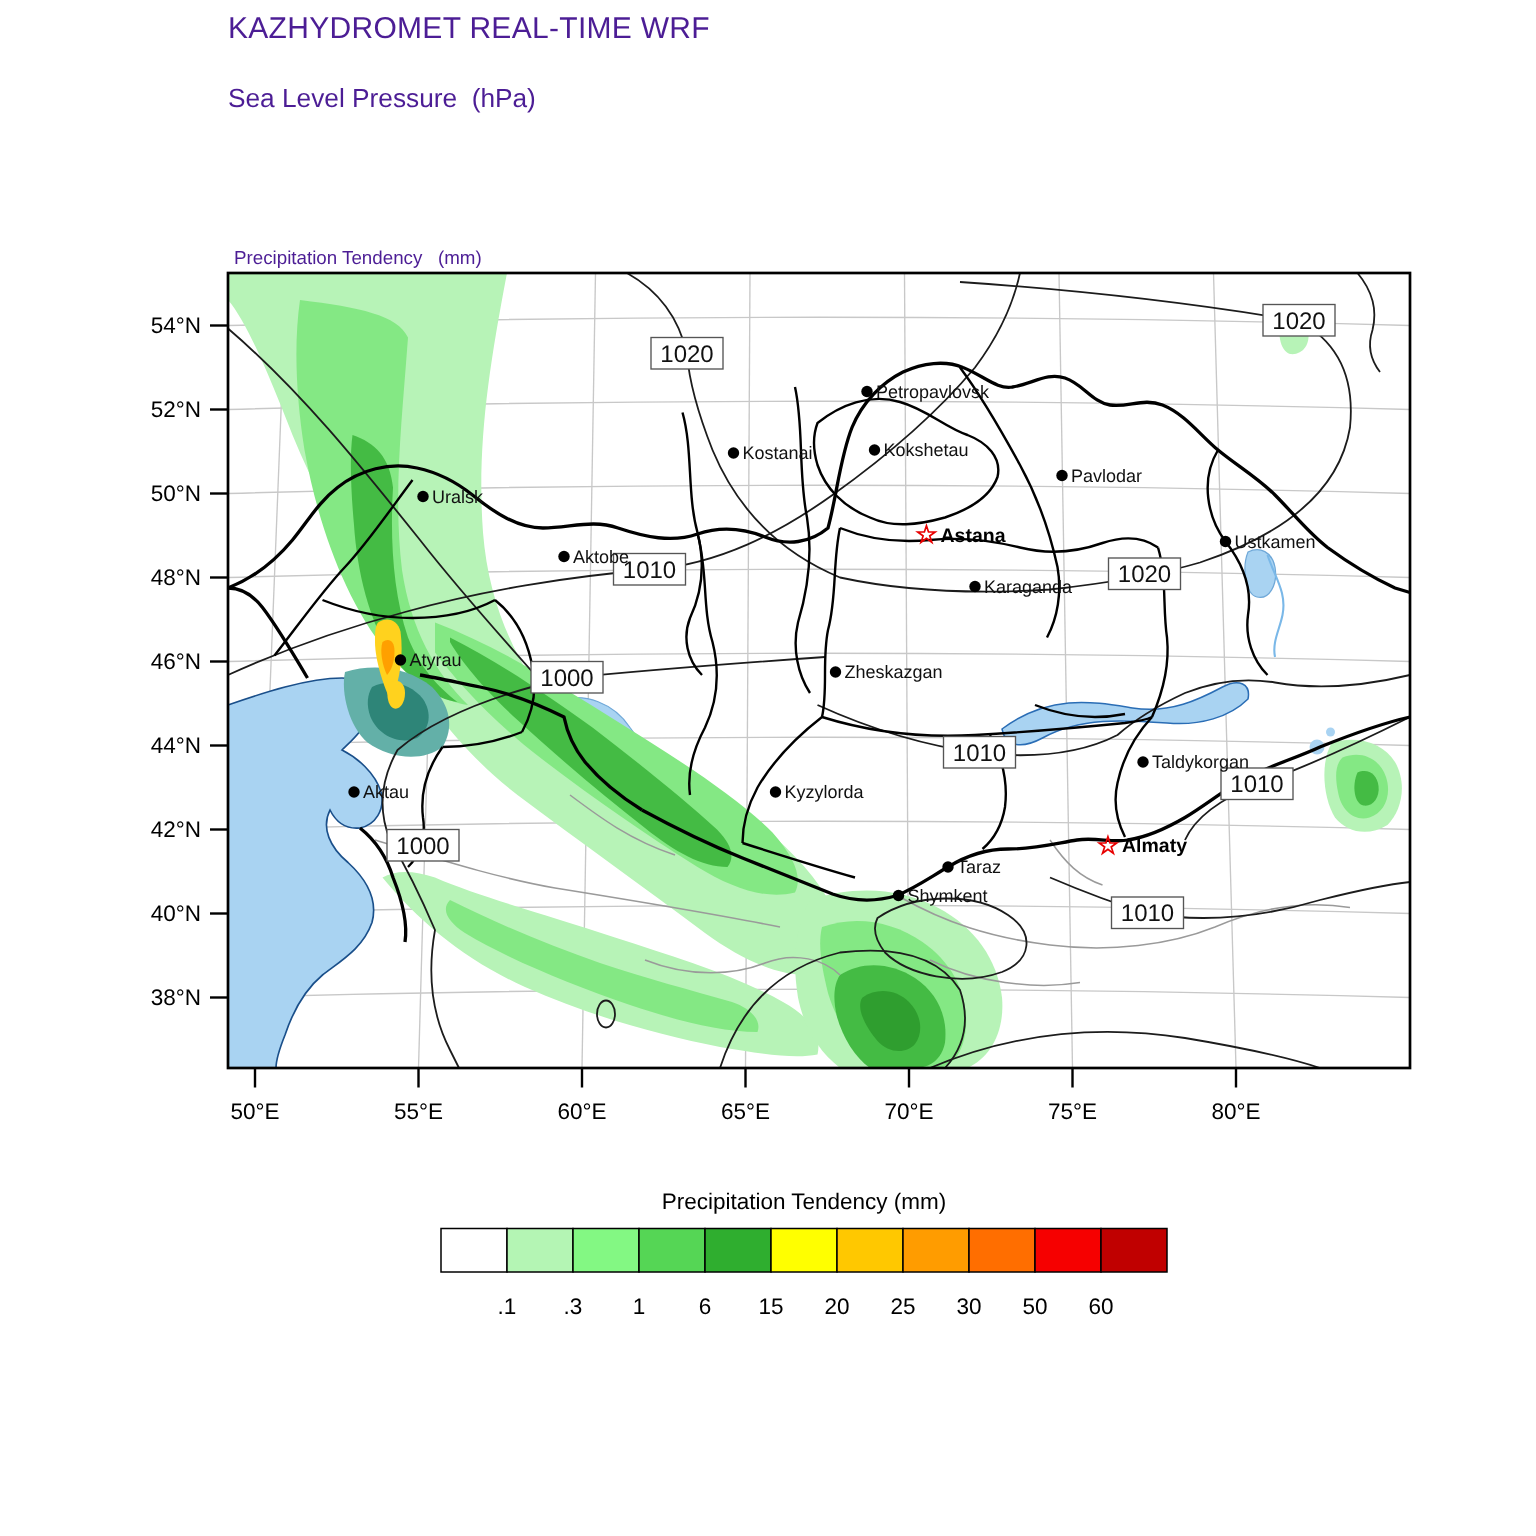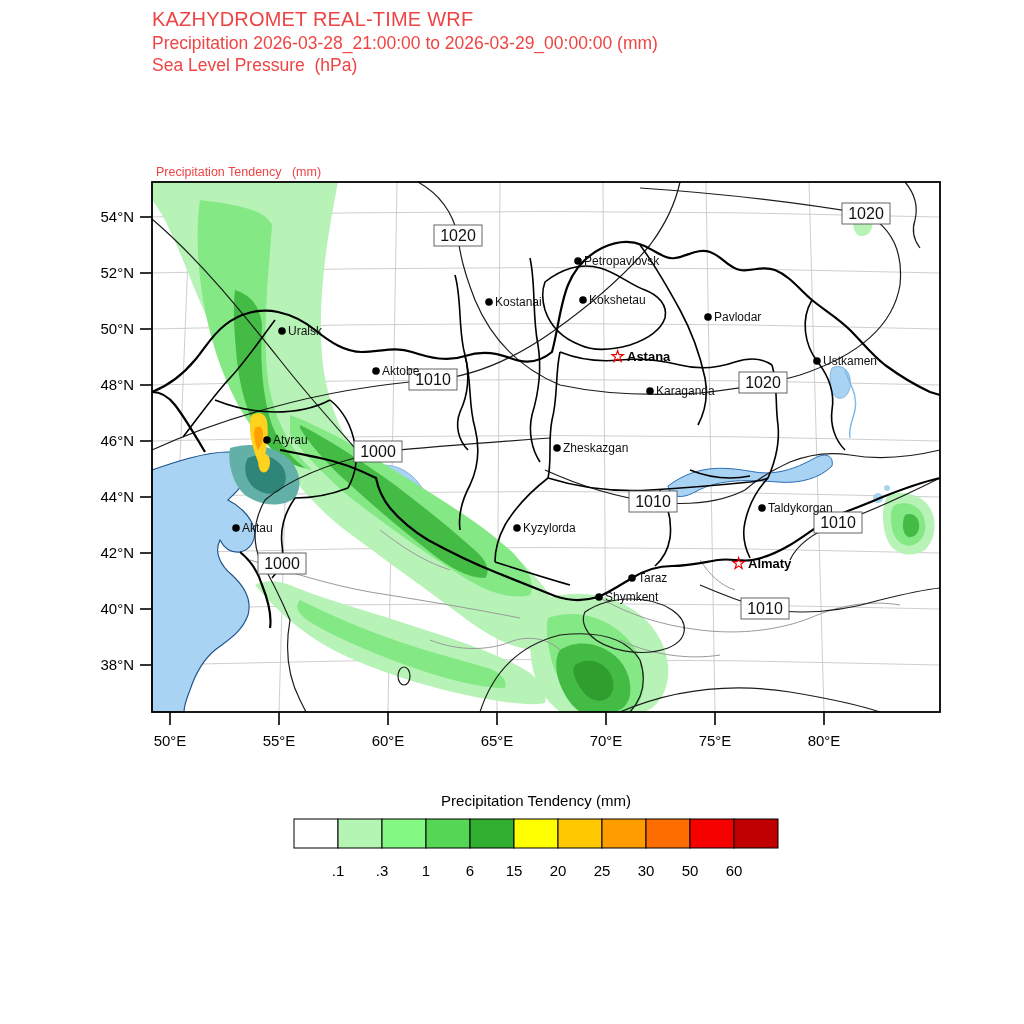--- a/index.html
+++ b/index.html
@@ -1,38 +1,37 @@
 <!DOCTYPE html>
 <html><head>
 <meta charset="utf-8">
 <style>
   html,body{margin:0;padding:0;background:#ffffff;}
   #page{position:relative;width:1024px;height:1024px;background:#ffffff;
-        font-family:"Liberation Sans", sans-serif;color:#ef4444;overflow:hidden;}
+        font-family:"Liberation Sans", sans-serif;color:#4c1d95;overflow:hidden;}
   .hdr{position:absolute;left:152px;white-space:pre;}
   #title-line{top:8px;font-size:20px;font-weight:500;letter-spacing:.2px;}
   #sub1{top:33px;font-size:17.5px;}
   #sub2{top:55px;font-size:17.5px;}
   #initvalid{position:absolute;right:84px;top:60px;text-align:right;font-size:11.5px;line-height:14px;white-space:pre;}
   #maplegend{position:absolute;left:156px;top:134px;font-size:12.5px;line-height:15.5px;white-space:pre;}
   svg text{font-family:"Liberation Sans", sans-serif;}
   .axis-label{font-size:15px;fill:#000;}
   .city-label{font-size:12px;fill:#111;}
   .city-label-bold{font-size:13px;font-weight:bold;fill:#000;}
   .pres-text{font-size:16px;fill:#111;}
   .cbar-label{font-size:15px;fill:#000;}
   .cbar-title{font-size:15px;fill:#000;}
 </style>
 </head>
 <body>
 
 <div id="page">
 
   <div class="hdr" id="title-line">KAZHYDROMET REAL-TIME WRF</div>
-  <div class="hdr" id="sub1">Precipitation 2026-03-28_21:00:00 to 2026-03-29_00:00:00 (mm)</div>
   <div class="hdr" id="sub2">Sea Level Pressure  (hPa)</div>
 
 
   <div id="maplegend">
     <div>Precipitation Tendency   (mm)</div>
     <div>Sea Level Pressure   (hPa)</div>
   </div>
 
   <svg width="1024" height="1024" viewBox="0 0 1024 1024" style="position:absolute;left:0;top:0;">
 

